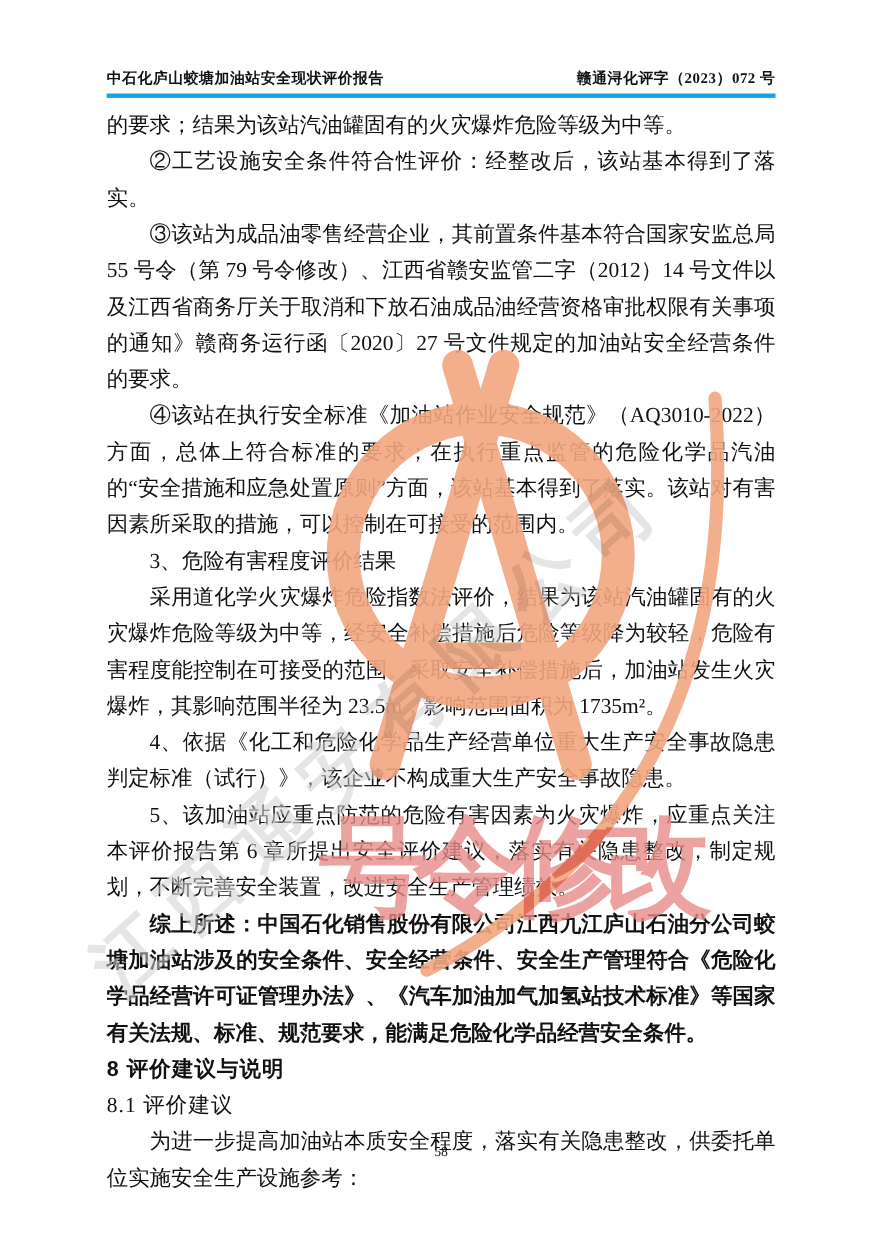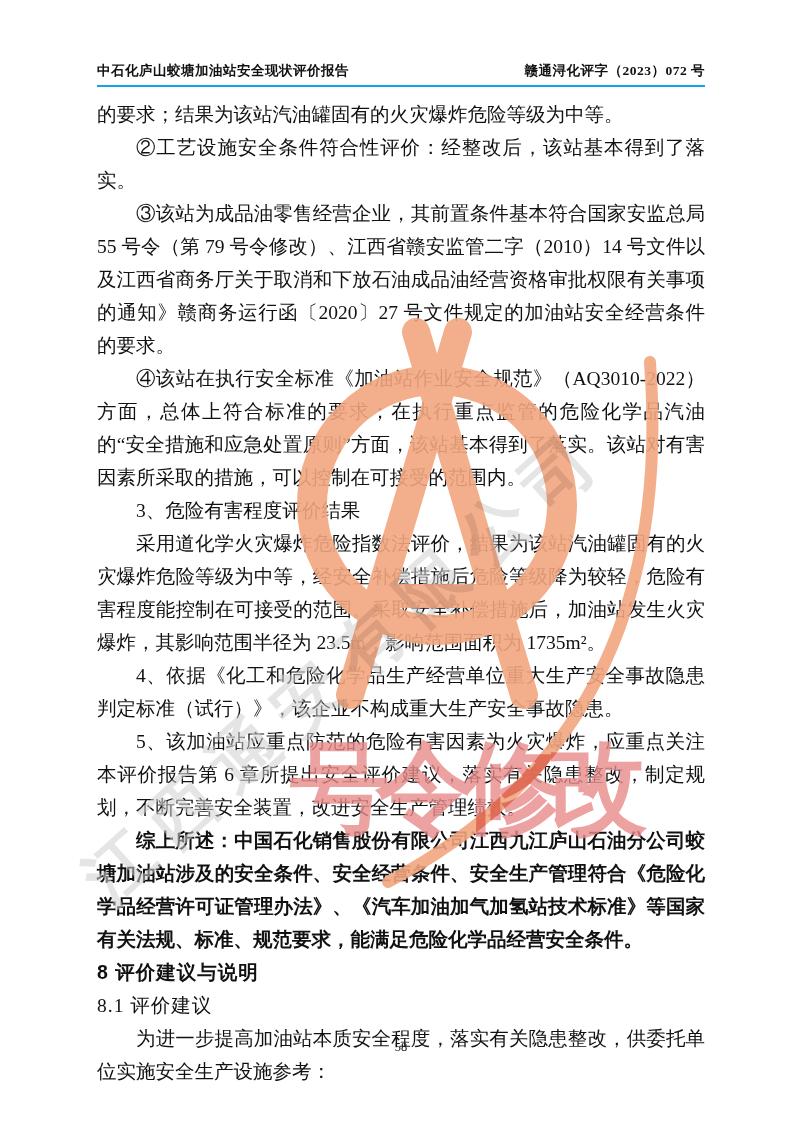--- a/index.html
+++ b/index.html
@@ -14,21 +14,21 @@
   .page{
     position:absolute;inset:0;
     z-index:1;
   }
   
   .header{
     position:absolute;
     left:97px;right:95px;top:62px;
     display:flex;justify-content:space-between;align-items:flex-end;
     font-size:13.5px;font-weight:bold;
-    border-bottom:2px solid #0ea5e9;
+    border-bottom:4px solid #0ea5e9;
     padding-bottom:5px;
     letter-spacing:0.5px;
   }
   
   .doc-body{
     position:absolute;
     left:97px;right:95px;top:98px;
   }
   .doc-body p{
     margin:0;
@@ -128,21 +128,21 @@
 <div class="page">
 
   <div class="header">
     <span>中石化庐山蛟塘加油站安全现状评价报告</span>
     <span>赣通浔化评字（2023）072 号</span>
   </div>
 
   <div class="doc-body">
     <p>的要求；结果为该站汽油罐固有的火灾爆炸危险等级为中等。</p>
     <p class="indent">②工艺设施安全条件符合性评价：经整改后，该站基本得到了落实。</p>
-    <p class="indent">③该站为成品油零售经营企业，其前置条件基本符合国家安监总局 55 号令（第 79 号令修改）、江西省赣安监管二字（2010）14 号文件以及江西省商务厅关于取消和下放石油成品油经营资格审批权限有关事项的通知》赣商务运行函〔2020〕27 号文件规定的加油站安全经营条件的要求。</p>
+    <p class="indent">③该站为成品油零售经营企业，其前置条件基本符合国家安监总局 55 号令（第 79 号令修改）、江西省赣安监管二字（2012）14 号文件以及江西省商务厅关于取消和下放石油成品油经营资格审批权限有关事项的通知》赣商务运行函〔2020〕27 号文件规定的加油站安全经营条件的要求。</p>
     <p class="indent">④该站在执行安全标准《加油站作业安全规范》（AQ3010-2022）方面，总体上符合标准的要求；在执行重点监管的危险化学品汽油的“安全措施和应急处置原则”方面，该站基本得到了落实。该站对有害因素所采取的措施，可以控制在可接受的范围内。</p>
     <p class="indent">3、危险有害程度评价结果</p>
     <p class="indent">采用道化学火灾爆炸危险指数法评价，结果为该站汽油罐固有的火灾爆炸危险等级为中等，经安全补偿措施后危险等级降为较轻，危险有害程度能控制在可接受的范围。采取安全补偿措施后，加油站发生火灾爆炸，其影响范围半径为 23.5m，影响范围面积为 1735m²。</p>
     <p class="indent">4、依据《化工和危险化学品生产经营单位重大生产安全事故隐患判定标准（试行）》，该企业不构成重大生产安全事故隐患。</p>
     <p class="indent">5、该加油站应重点防范的危险有害因素为火灾爆炸，应重点关注本评价报告第 6 章所提出安全评价建议，落实有关隐患整改，制定规划，不断完善安全装置，改进安全生产管理绩效。</p>
     <p class="indent bold-para">综上所述：中国石化销售股份有限公司江西九江庐山石油分公司蛟塘加油站涉及的安全条件、安全经营条件、安全生产管理符合《危险化学品经营许可证管理办法》、《汽车加油加气加氢站技术标准》等国家有关法规、标准、规范要求，能满足危险化学品经营安全条件。</p>
     <p class="h1">8 评价建议与说明</p>
     <p class="h2">8.1 评价建议</p>
     <p class="indent">为进一步提高加油站本质安全程度，落实有关隐患整改，供委托单位实施安全生产设施参考：</p>
   </div>

